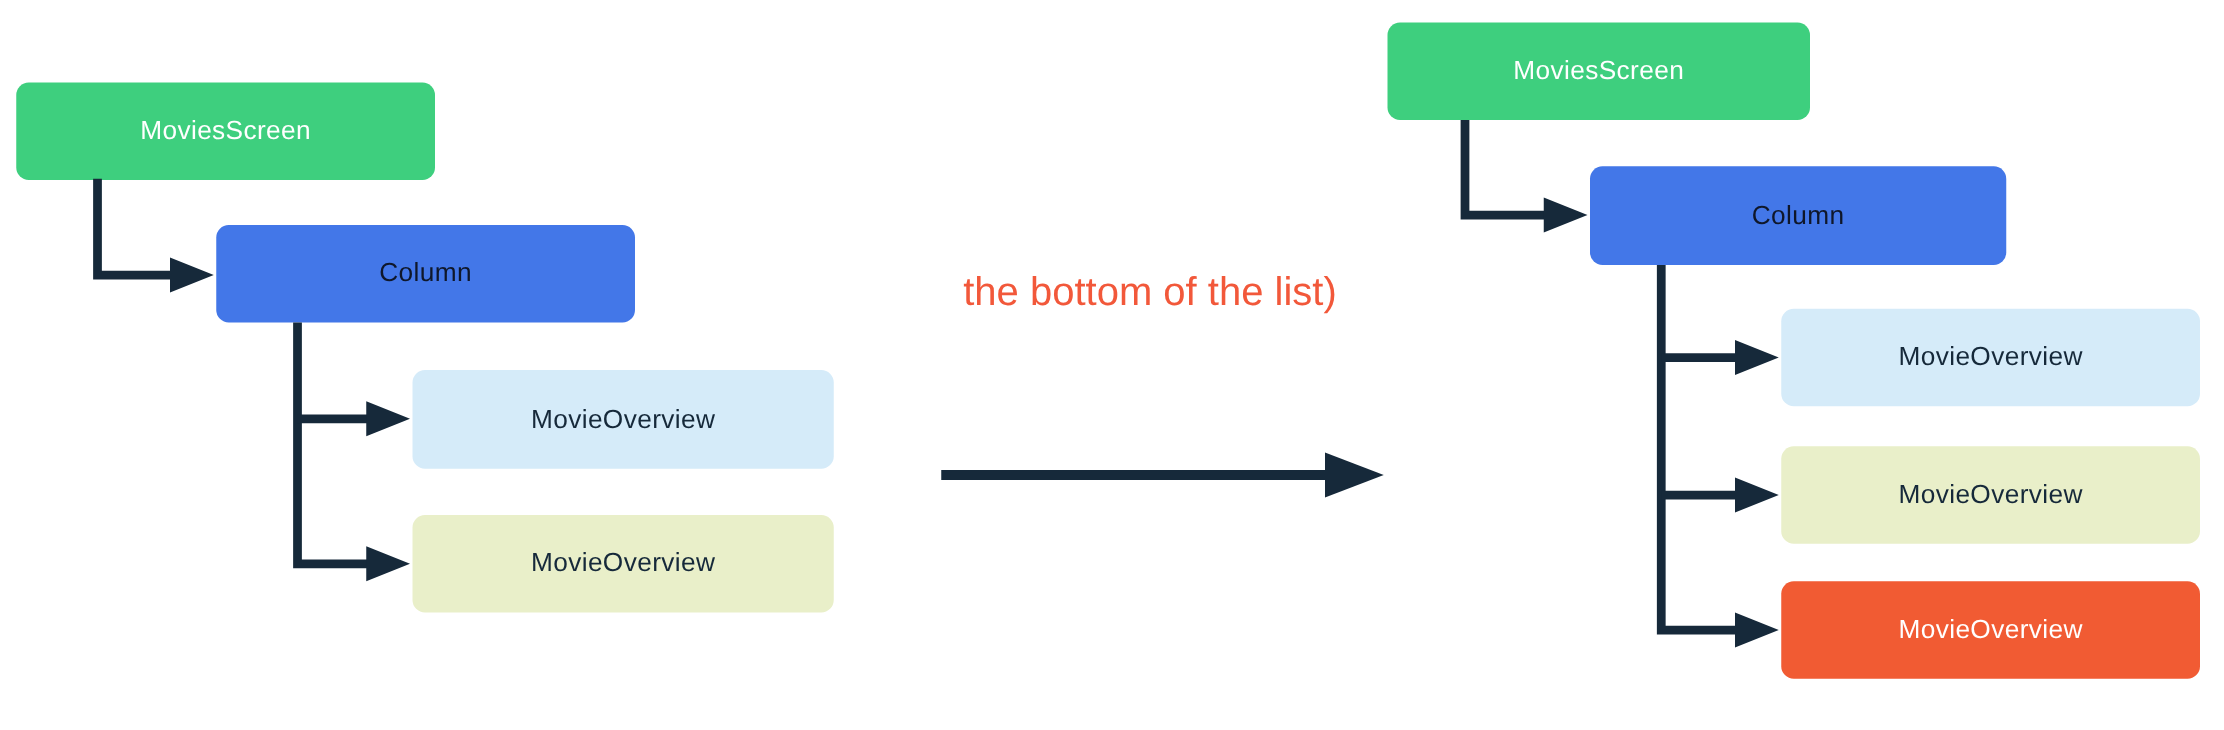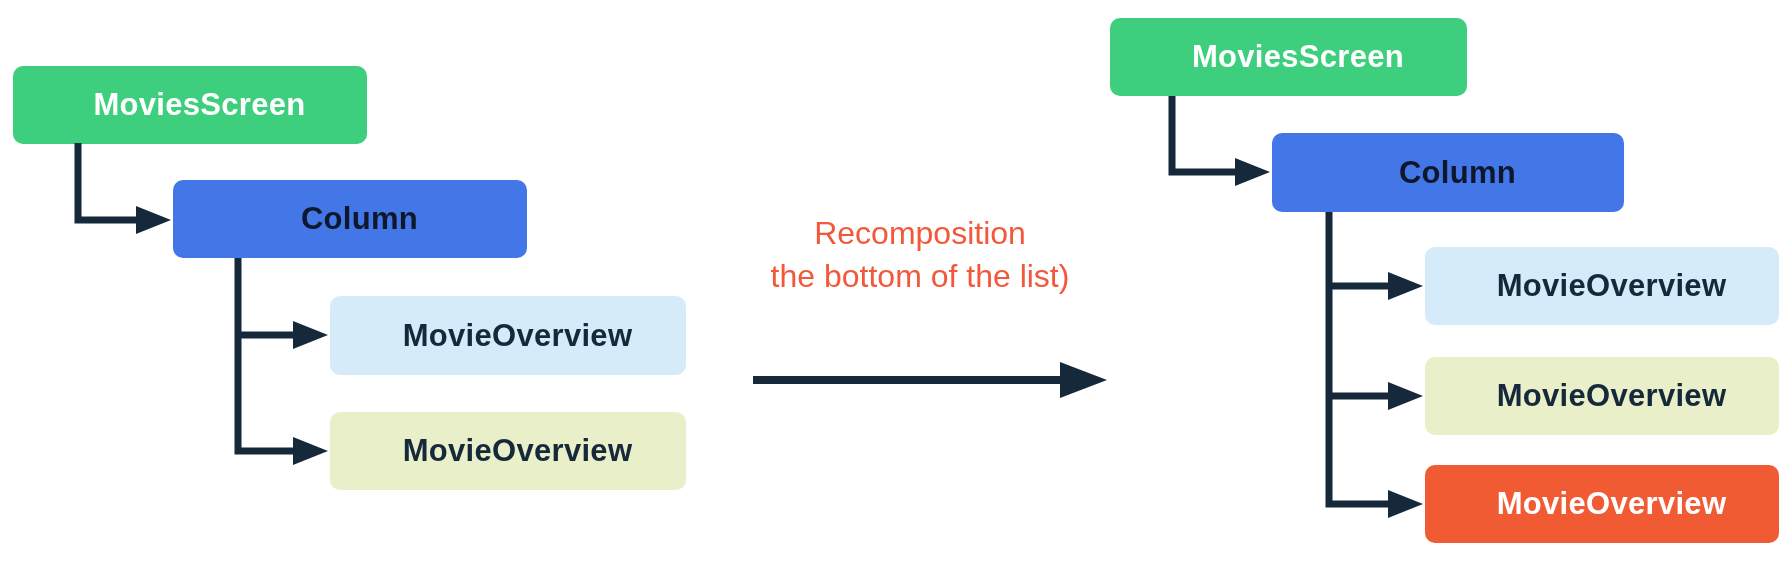--- a/index.html
+++ b/index.html
@@ -7,24 +7,23 @@
     position:relative;
     width:1779px;height:584px;
     background:#ffffff;
     font-family:"Liberation Sans", sans-serif;
     overflow:hidden;
   }
   .node{
     position:absolute;
     display:flex;align-items:center;justify-content:center;
     border-radius:10px;
-    font-size:31px;font-weight:700;
+    font-size:21px;font-weight:400;
     letter-spacing:0.3px;
     white-space:nowrap;
-    padding-left:19px;
   }
   .node.root   {background:var(--color-root);   color:#ffffff;}
   .node.column {background:var(--color-column); color:#0f172a;}
   .node.child-blue  {background:var(--color-child-blue);  color:var(--color-connector);}
   .node.child-yellow{background:var(--color-child-yellow);color:var(--color-connector);}
   .node.child-orange{background:var(--color-child-orange);color:#ffffff;}
   .connector-layer{
     position:absolute;left:0;top:0;width:1779px;height:584px;
     pointer-events:none;
   }
@@ -55,21 +54,20 @@
 
   <div class="node child-blue" style="left:330px;top:296px;width:337px;height:79px;">
     <span>MovieOverview</span>
   </div>
 
   <div class="node child-yellow" style="left:330px;top:412px;width:337px;height:78px;">
     <span>MovieOverview</span>
   </div>
 
   <div class="annotation">
-    <div>Recomposition</div>
     <div>the bottom of the list)</div>
   </div>
 
   <svg class="connector-layer" viewBox="0 0 1779 584">
 
     <g>
       <polyline points="78,143 78,220 138,220"></polyline>
       <polygon points="171,220 136,206 136,234"></polygon>
     </g>
 

